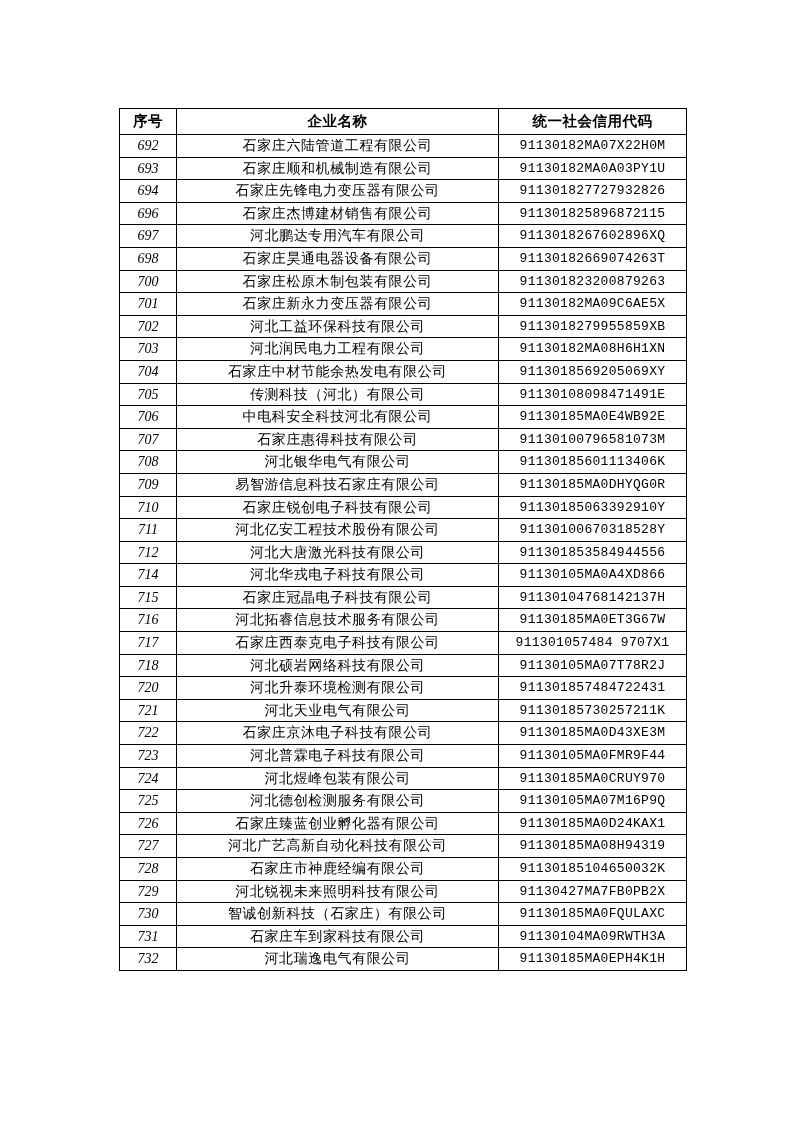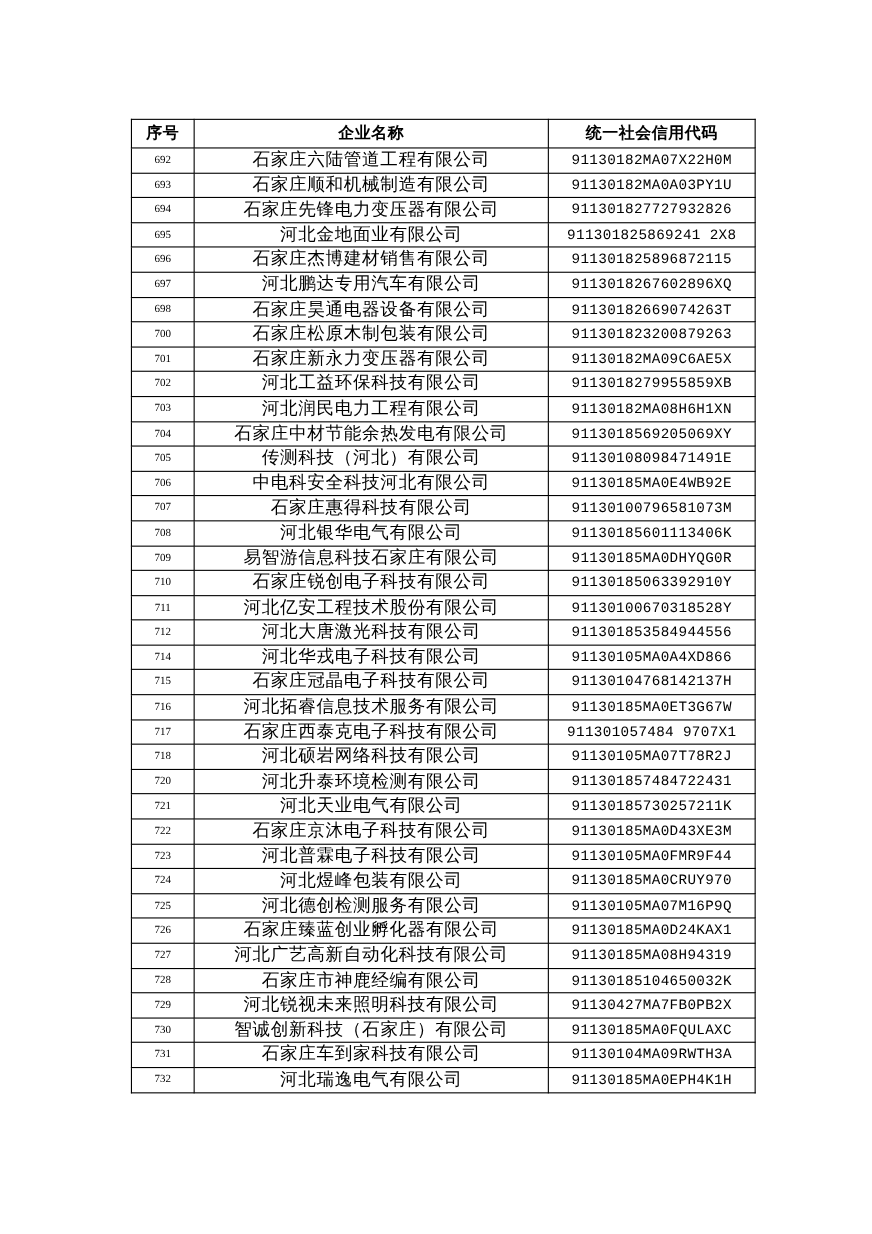--- a/index.html
+++ b/index.html
@@ -48,27 +48,28 @@
     overflow: hidden;
   }
   table.reg-table thead th {
     font-weight: bold;
     font-size: 14.5px;
     letter-spacing: 0.5px;
     height: 25px;
     line-height: 25px;
   }
   td.idx {
-    font-size: 10px;
+    font-size: 14px;
     font-family: "Liberation Serif", "DejaVu Serif", serif;
+    font-style: italic;
   }
   td.name {
-    font-size: 16px;
+    font-size: 14px;
     letter-spacing: 0.6px;
-    font-family: Liberation Sans, sans-serif;
+    font-family: Liberation Serif, serif;
   }
   td.code {
     font-size: 13px;
     letter-spacing: 0.3px;
     font-family: "Liberation Mono", "DejaVu Sans Mono", monospace;
   }
 </style>
 </head>
 <body>
 
@@ -97,25 +98,20 @@
             <td class="idx">693</td>
             <td class="name">石家庄顺和机械制造有限公司</td>
             <td class="code">91130182MA0A03PY1U</td>
           </tr>
           <tr>
             <td class="idx">694</td>
             <td class="name">石家庄先锋电力变压器有限公司</td>
             <td class="code">911301827727932826</td>
           </tr>
           <tr>
-            <td class="idx">695</td>
-            <td class="name">河北金地面业有限公司</td>
-            <td class="code">911301825869241 2X8</td>
-          </tr>
-          <tr>
             <td class="idx">696</td>
             <td class="name">石家庄杰博建材销售有限公司</td>
             <td class="code">911301825896872115</td>
           </tr>
           <tr>
             <td class="idx">697</td>
             <td class="name">河北鹏达专用汽车有限公司</td>
             <td class="code">9113018267602896XQ</td>
           </tr>
           <tr>

